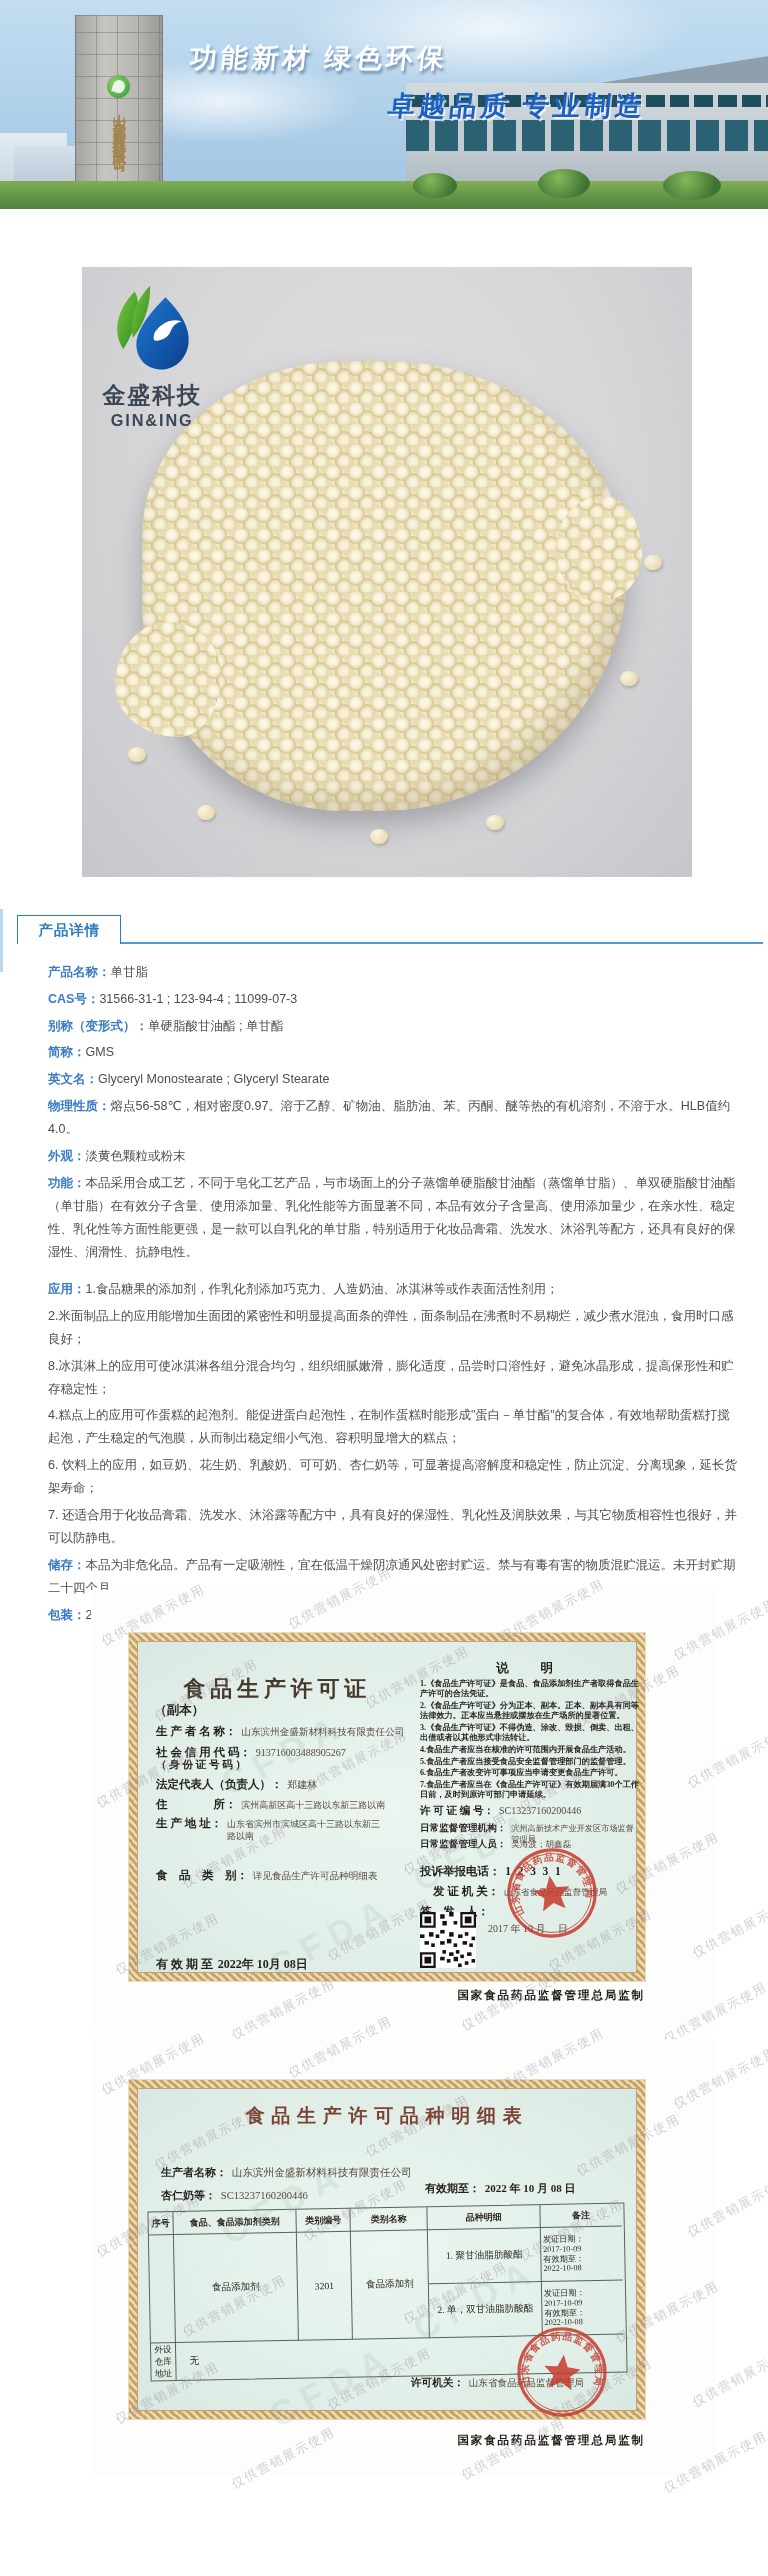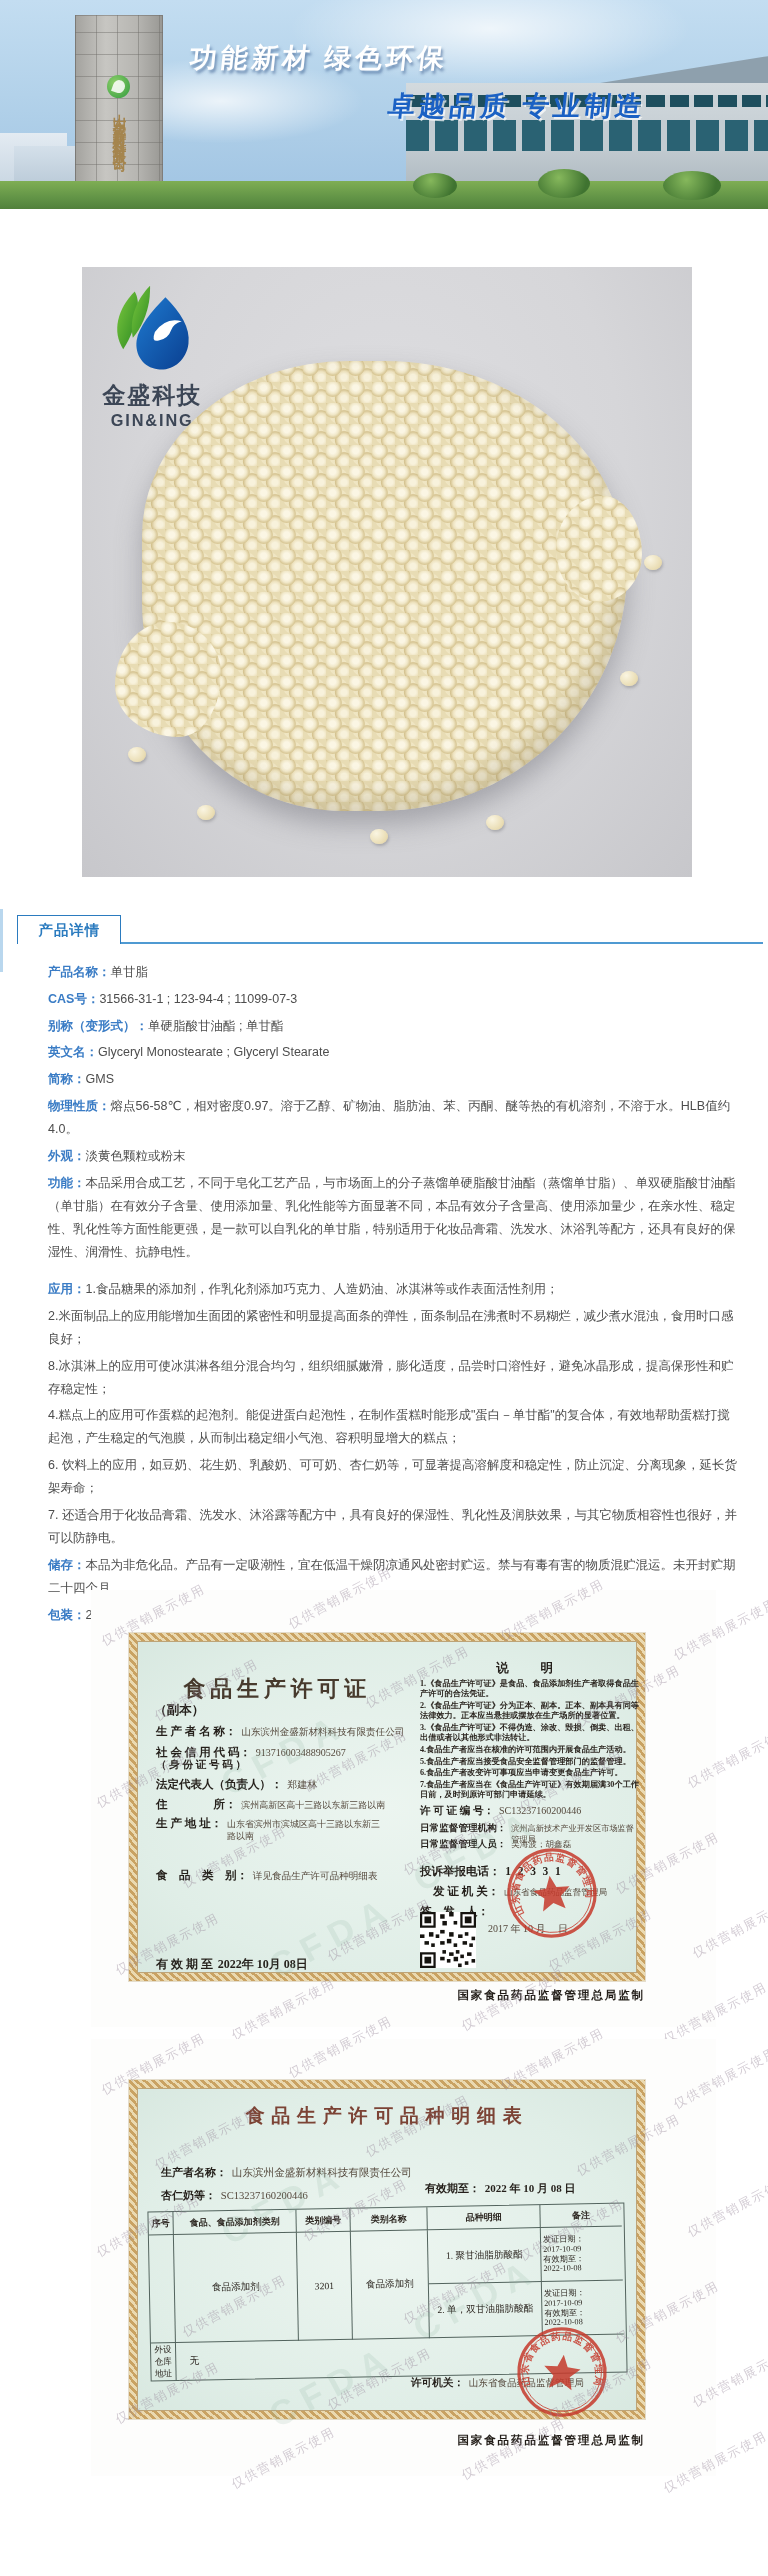--- a/index.html
+++ b/index.html
@@ -211,22 +211,22 @@
   <div class="tab-edge"></div>
   <div class="tabline"></div>
   <div class="tab">
     <span>产品详情</span>
   </div>
 
   <div class="details">
     <p><span class="lbl">产品名称：</span><span>单甘脂</span></p>
     <p><span class="lbl">CAS号：</span><span>31566-31-1 ; 123-94-4 ; 11099-07-3</span></p>
     <p><span class="lbl">别称（变形式）：</span><span>单硬脂酸甘油酯 ; 单甘酯</span></p>
+    <p><span class="lbl">简称：</span><span>GMS</span></p>
     <p><span class="lbl">英文名：</span><span>Glyceryl Monostearate ; Glyceryl Stearate</span></p>
-    <p><span class="lbl">简称：</span><span>GMS</span></p>
     <p><span class="lbl">物理性质：</span><span>熔点56-58℃，相对密度0.97。溶于乙醇、矿物油、脂肪油、苯、丙酮、醚等热的有机溶剂，不溶于水。HLB值约4.0。</span></p>
     <p><span class="lbl">外观：</span><span>淡黄色颗粒或粉末</span></p>
     <p class="wide"><span class="lbl">功能：</span><span>本品采用合成工艺，不同于皂化工艺产品，与市场面上的分子蒸馏单硬脂酸甘油酯（蒸馏单甘脂）、单双硬脂酸甘油酯（单甘脂）在有效分子含量、使用添加量、乳化性能等方面显著不同，本品有效分子含量高、使用添加量少，在亲水性、稳定性、乳化性等方面性能更强，是一款可以自乳化的单甘脂，特别适用于化妆品膏霜、洗发水、沐浴乳等配方，还具有良好的保湿性、润滑性、抗静电性。</span></p>
     <p><span class="lbl">应用：</span><span>1.食品糖果的添加剂，作乳化剂添加巧克力、人造奶油、冰淇淋等或作表面活性剂用；</span></p>
     <p>2.米面制品上的应用能增加生面团的紧密性和明显提高面条的弹性，面条制品在沸煮时不易糊烂，减少煮水混浊，食用时口感良好；</p>
     <p>8.冰淇淋上的应用可使冰淇淋各组分混合均匀，组织细腻嫩滑，膨化适度，品尝时口溶性好，避免冰晶形成，提高保形性和贮存稳定性；</p>
     <p>4.糕点上的应用可作蛋糕的起泡剂。能促进蛋白起泡性，在制作蛋糕时能形成"蛋白－单甘酯"的复合体，有效地帮助蛋糕打搅起泡，产生稳定的气泡膜，从而制出稳定细小气泡、容积明显增大的糕点；</p>
     <p>6. 饮料上的应用，如豆奶、花生奶、乳酸奶、可可奶、杏仁奶等，可显著提高溶解度和稳定性，防止沉淀、分离现象，延长货架寿命；</p>
     <p>7. 还适合用于化妆品膏霜、洗发水、沐浴露等配方中，具有良好的保湿性、乳化性及润肤效果，与其它物质相容性也很好，并可以防静电。</p>
     <p><span class="lbl">储存：</span><span>本品为非危化品。产品有一定吸潮性，宜在低温干燥阴凉通风处密封贮运。禁与有毒有害的物质混贮混运。未开封贮期二十四个月。</span></p>

